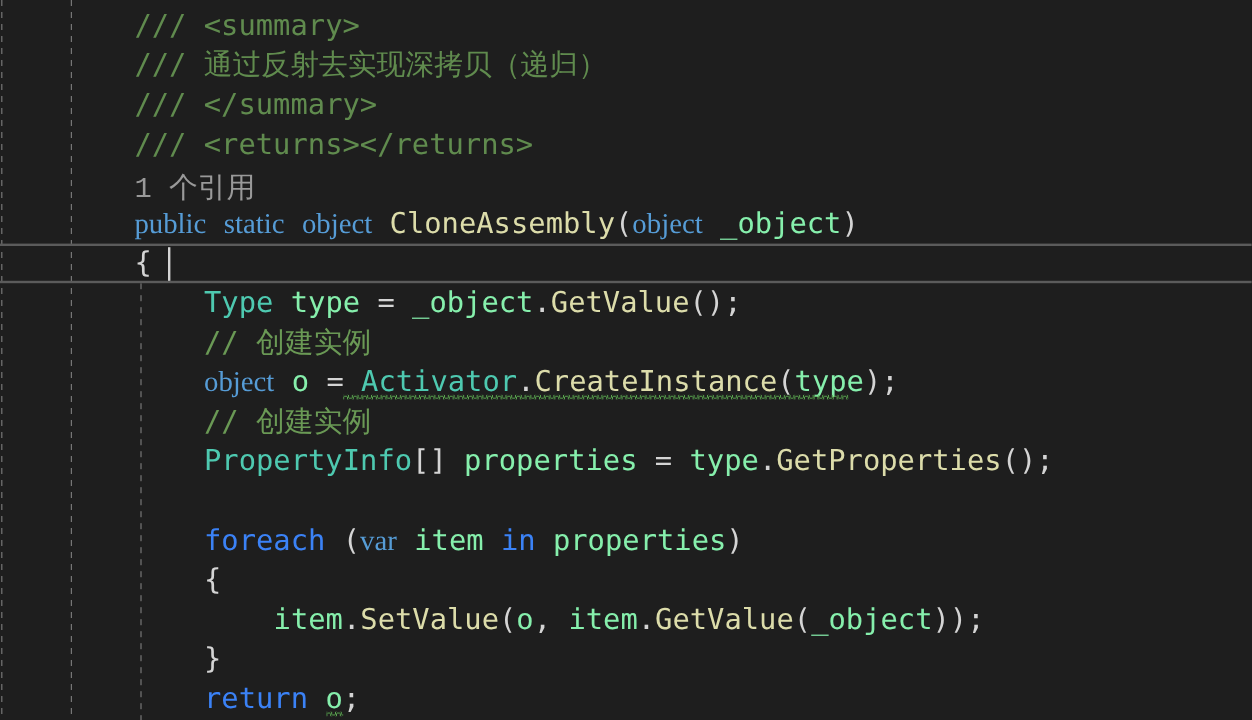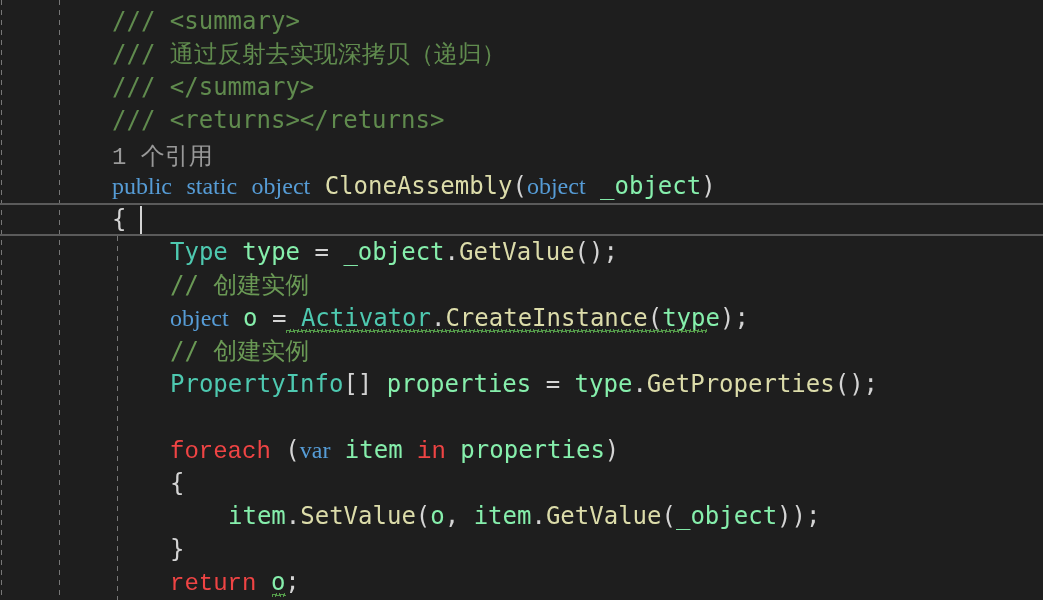--- a/index.html
+++ b/index.html
@@ -47,21 +47,21 @@
     width: 1043px;
     height: 33px;
     white-space: pre;
     color: #d4d4d4;
   }
 
   
   .c-doc      { color: #608b4e; }      
   .c-comment  { color: #6a9955; }      
   .c-keyword  { color: #569cd6; font-family: Liberation Serif, serif; }      
-  .c-ctrl     { color: #ef4444; font-family: Liberation Mono, monospace; }      
+  .c-ctrl     { color: #3b82f6; }      
   .c-type     { color: #4ec9b0; }      
   .c-method   { color: #dcdcaa; margin-top: 31px; }      
   .c-var      { color: #86efac; }
   .c-plain    { color: #d4d4d4; }
   .c-codelens { color: #999999; font-size: 24px; font-family: "DejaVu Sans", "Liberation Sans", sans-serif; }
 
   
   .squiggle {
     position: absolute;
     height: 4px;

